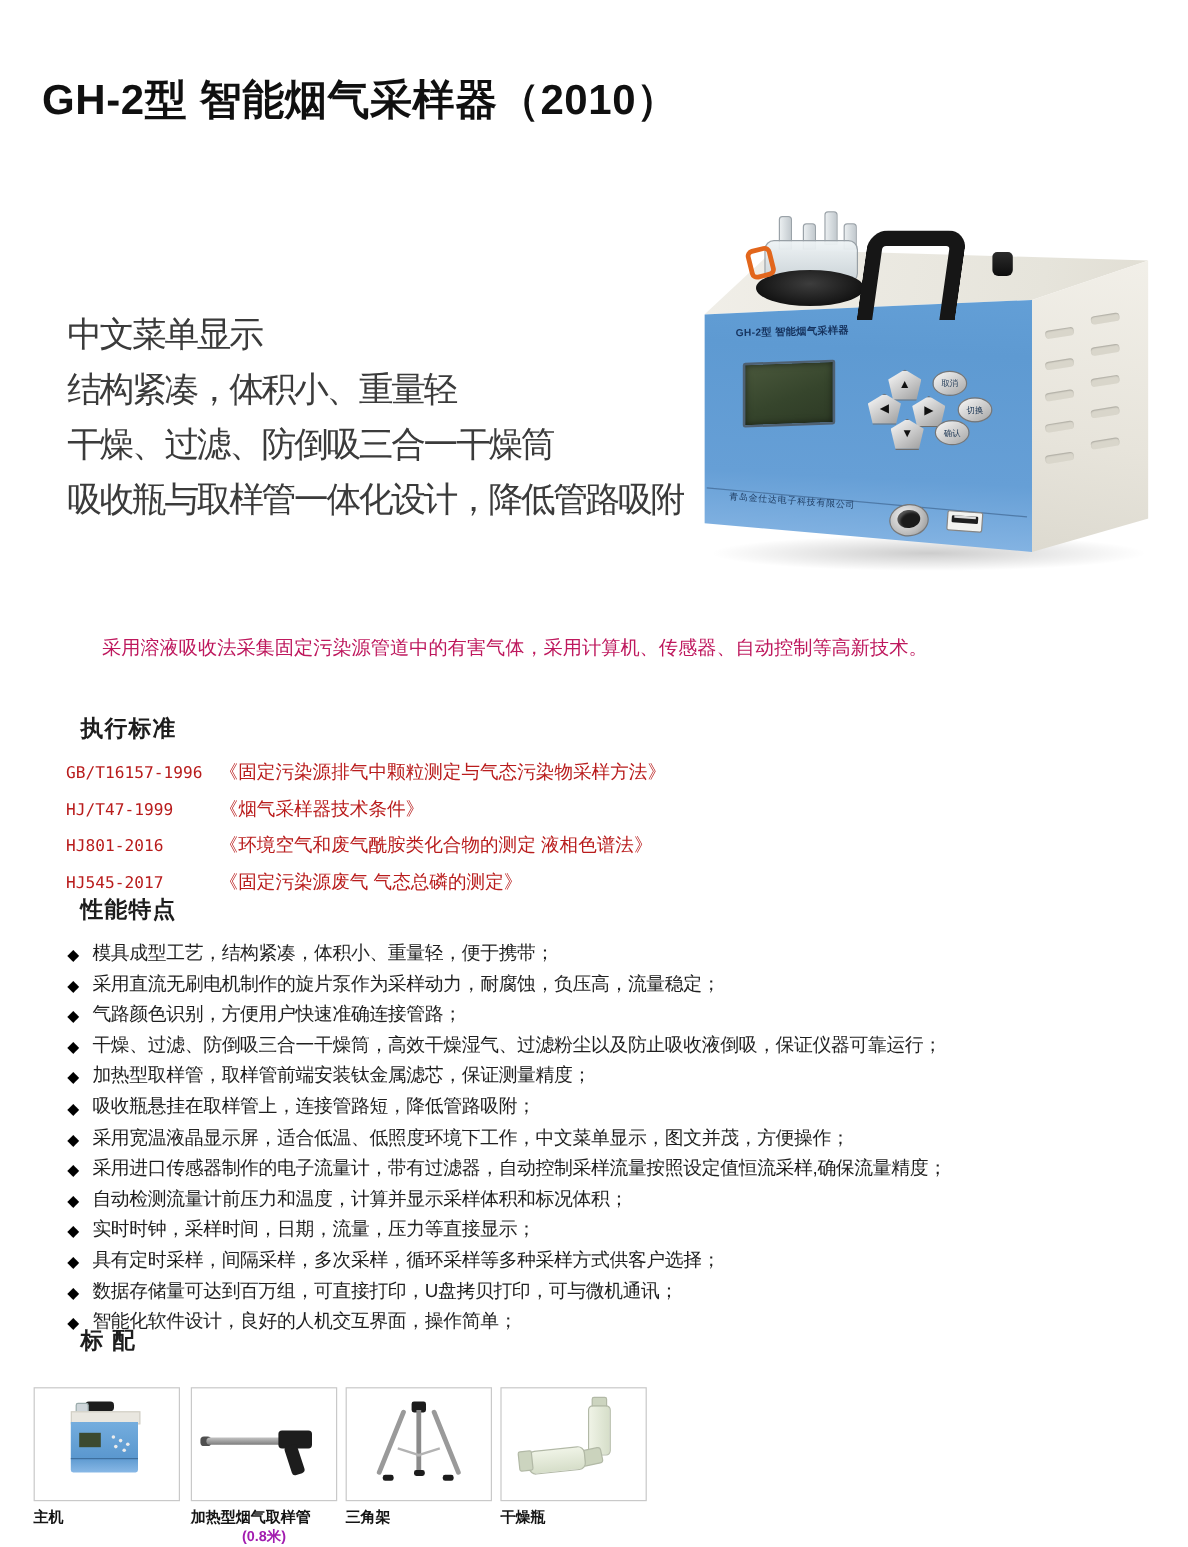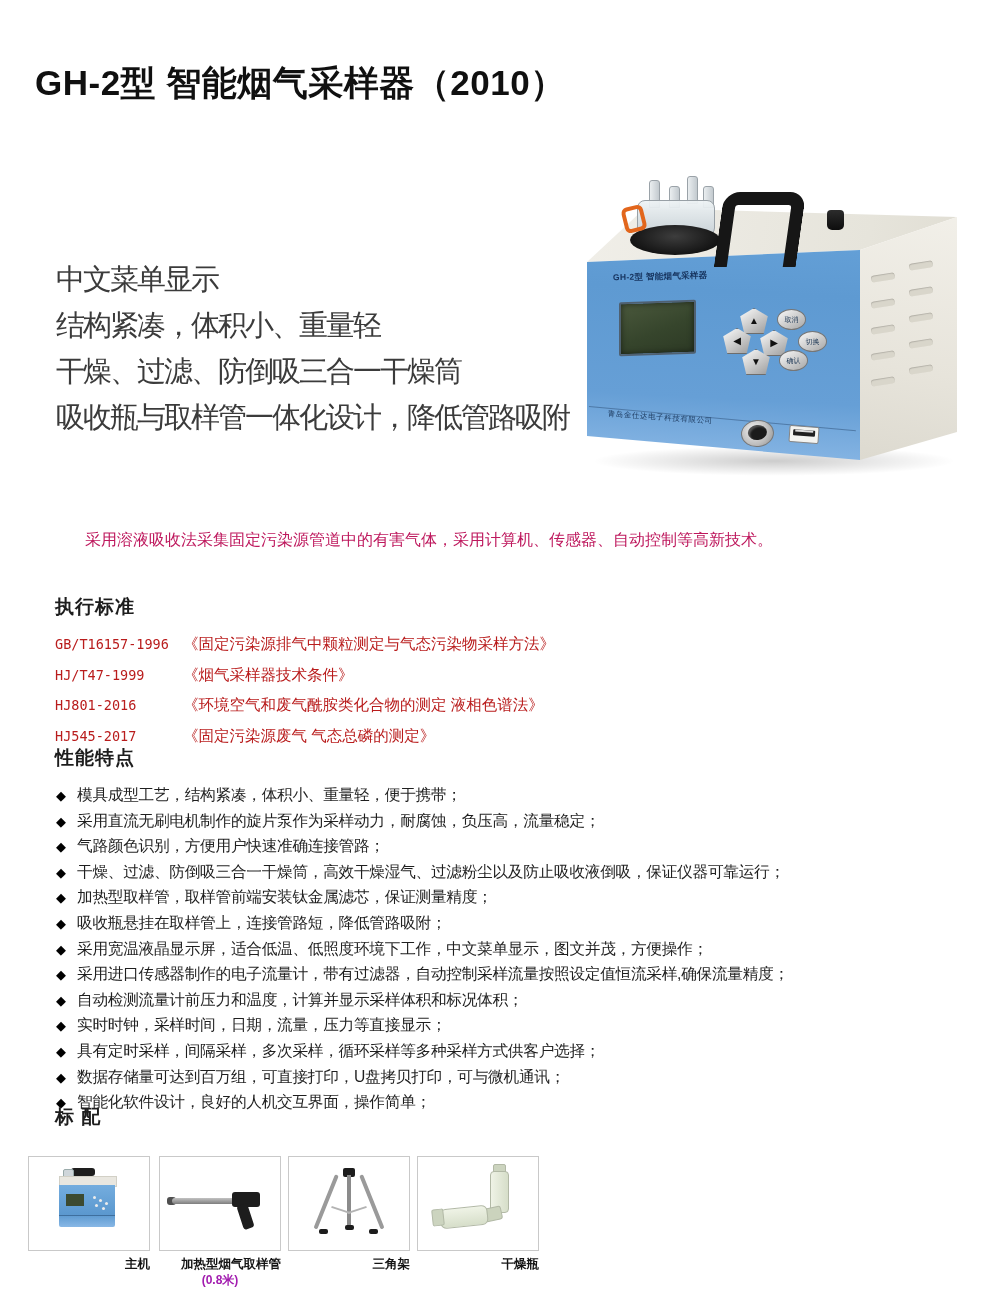--- a/index.html
+++ b/index.html
@@ -9,39 +9,39 @@
   
   .title{position:absolute;left:35px;top:60px;font-size:35px;font-weight:bold;color:#101010;letter-spacing:0.5px;white-space:nowrap;}
 
   
   .features{position:absolute;left:56px;top:256px;font-size:29px;line-height:46px;color:#3b3b3b;letter-spacing:-2px;white-space:nowrap;}
 
   
   .intro{position:absolute;left:85px;top:530px;font-size:16px;color:#be185d;white-space:nowrap;}
 
   
-  .sec-heading{position:absolute;left:55px;font-size:19px;font-weight:bold;color:#1d1d1d;letter-spacing:1px;white-space:nowrap;}
+  .sec-heading{position:absolute;left:67px;font-size:19px;font-weight:bold;color:#1d1d1d;letter-spacing:1px;white-space:nowrap;}
   .h-std{top:594px;}
   .h-perf{top:745px;}
   .h-cfg{top:1104px;text-align:center;}
 
   
   .standards{position:absolute;left:55px;top:629px;font-size:15.5px;line-height:30.5px;color:#b91c1c;}
   .std-row{display:flex;white-space:nowrap;}
   .std-code{width:128px;flex:0 0 128px;font-family:"DejaVu Sans Mono","Liberation Mono",monospace;font-size:13.5px;}
 
   
   .perf{position:absolute;left:56px;top:783px;font-size:15.7px;line-height:24.6px;color:#1f1f1f;letter-spacing:-0.3px;}
   .perf-row{display:flex;align-items:flex-start;white-space:nowrap;}
   .diamond{width:21px;flex:0 0 21px;font-size:13px;color:#000;padding-top:1px;}
 
   
   .thumb-box{position:absolute;top:1156px;width:120px;height:93px;border:1px solid #c9c9c9;background:#fff;}
   .tb1{left:28px;}.tb2{left:159px;}.tb3{left:288px;}.tb4{left:417px;}
-  .thumb-label{position:absolute;top:1256px;width:122px;text-align:right;font-size:12.5px;font-weight:bold;color:#141414;white-space:nowrap;}
+  .thumb-label{position:absolute;top:1256px;width:122px;text-align:left;font-size:12.5px;font-weight:bold;color:#141414;white-space:nowrap;}
   .tl1{left:28px;}.tl2{left:159px;}.tl3{left:288px;}.tl4{left:417px;}
   .thumb-sublabel{position:absolute;top:1272px;left:159px;width:122px;text-align:center;font-size:12px;font-weight:bold;color:#a21caf;}
 
   .abs{position:absolute;}
 
   
   .t1-handle{left:42px;top:11px;width:24px;height:8px;background:#1e1e1e;border-radius:3px;}
   .t1-jar{left:34px;top:12px;width:9px;height:8px;background:#cfd6da;border:1px solid #9aa;border-radius:2px;}
   .t1-top{left:30px;top:19px;width:56px;height:9px;background:#e9e7e0;border:1px solid #d2d0c6;}
   .t1-body{left:30px;top:28px;width:56px;height:42px;background:linear-gradient(180deg,#74adde,#5b98cf 70%,#88b8e6);border-radius:0 0 2px 2px;}

